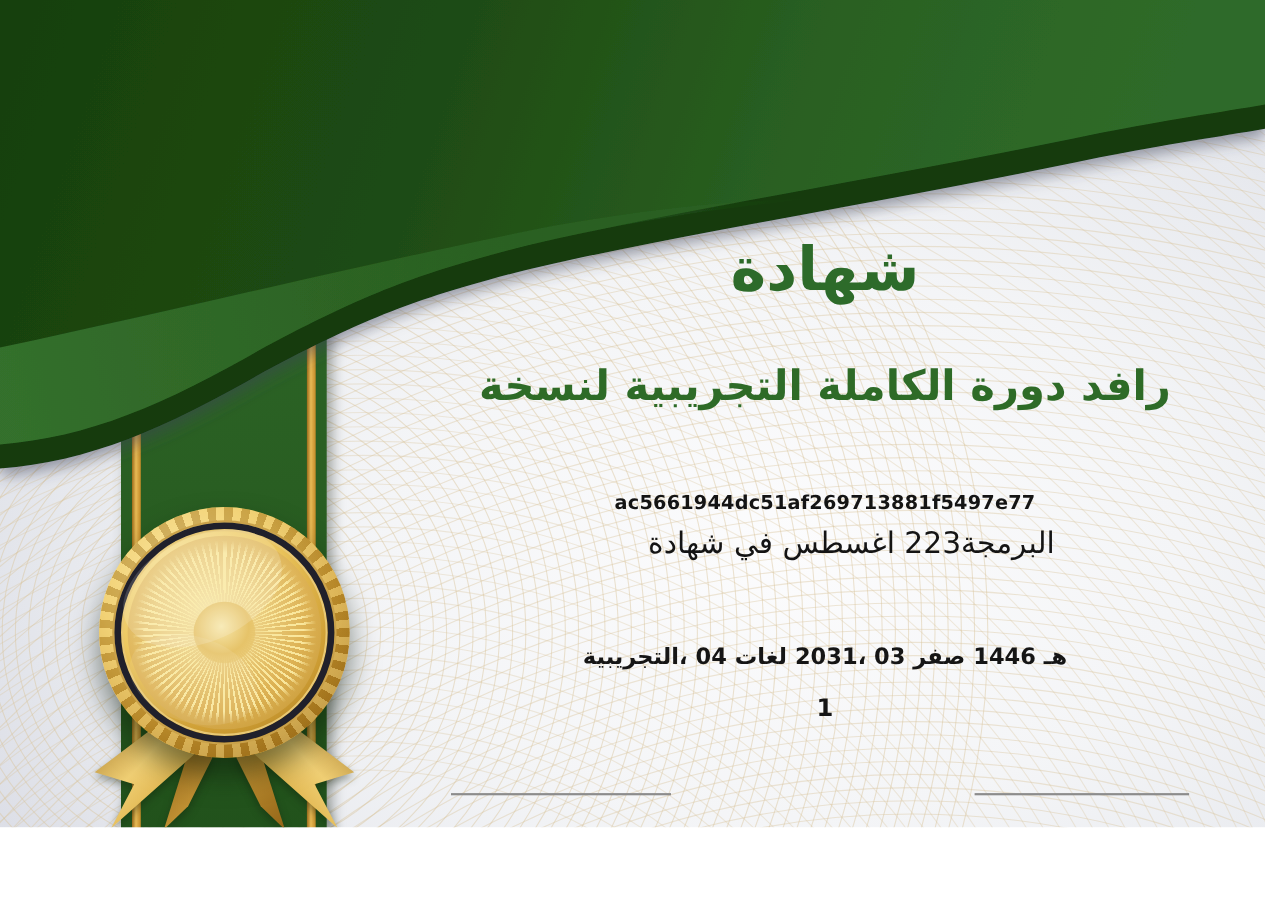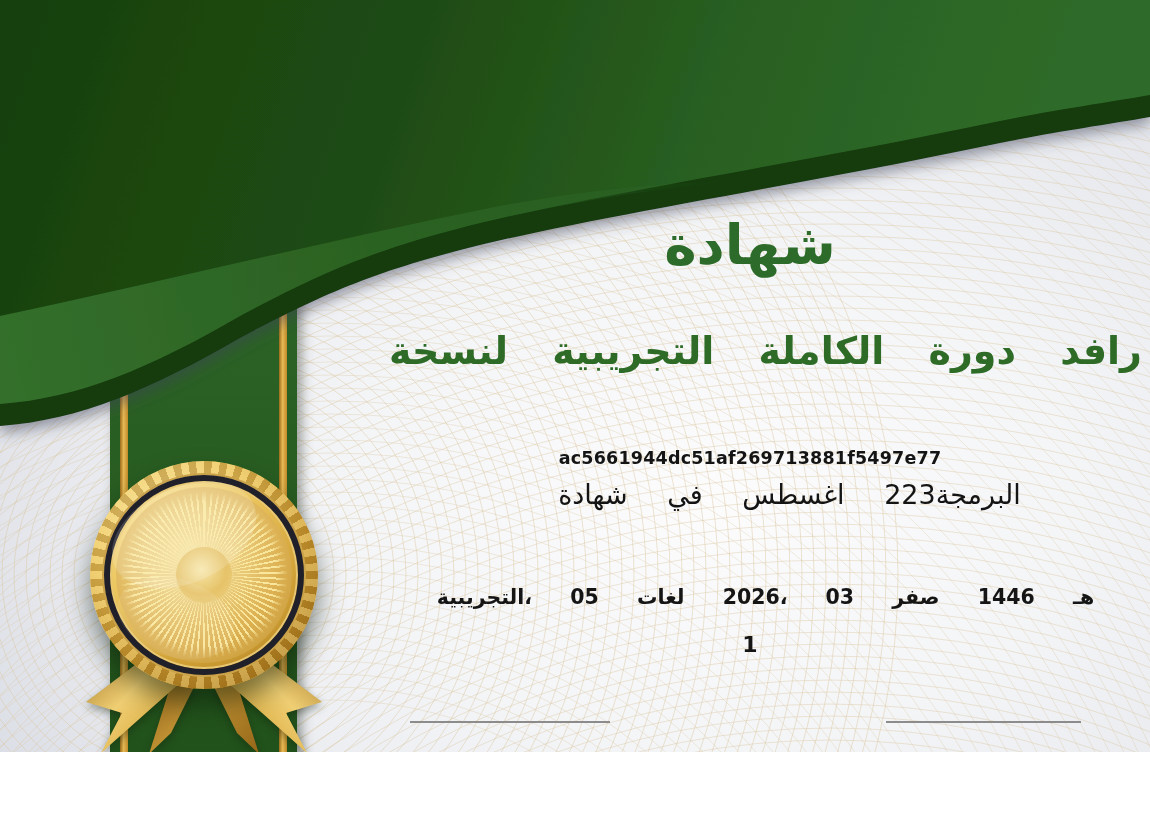--- a/index.html
+++ b/index.html
@@ -35,21 +35,21 @@
       mask:radial-gradient(circle, rgba(0,0,0,0) 0 14px, #000 40px, #000 72px, rgba(0,0,0,0) 84px);}
   .seal-core{position:absolute;left:50%;top:50%;width:56px;height:56px;margin:-28px 0 0 -28px;border-radius:50%;
       background:radial-gradient(circle at 45% 40%, #f7e7ab 0%, #e6c369 55%, rgba(230,195,105,0) 100%);}
   .seal-gloss{position:absolute;left:18px;top:26px;width:152px;height:96px;border-radius:50%;
       background:rgba(255,255,255,.16);transform:rotate(-24deg);}
   .seal-gloss2{position:absolute;left:26px;top:118px;width:120px;height:78px;border-radius:50%;
       background:rgba(255,255,255,.09);transform:rotate(18deg);}
 
   
   .content{position:absolute;left:330px;top:0;width:840px;text-align:center;direction:ltr;}
-  .w{unicode-bidi:isolate;direction:ltr;margin-left:31px;}
+  .w{unicode-bidi:isolate;direction:ltr;}
   .title{position:absolute;left:0;width:100%;top:212px;font-size:55px;line-height:66px;
       font-weight:bold;color:#2d6b2a;}
   .subtitle{position:absolute;left:0;width:100%;top:322px;font-size:38px;line-height:58px;
       font-weight:600;color:#2e6b27;}
   .code{position:absolute;left:0;width:100%;top:446px;font-size:17.5px;line-height:24px;
       font-weight:600;color:#141414;letter-spacing:.2px;}
   .course{position:absolute;left:0;width:100%;top:477px;font-size:27px;line-height:36px;
       font-weight:500;color:#141414;transform:translateX(24px);}
   .date{position:absolute;left:0;width:100%;top:583px;font-size:20.5px;line-height:29px;
       font-weight:600;color:#151515;}
@@ -319,19 +319,19 @@
     <div class="seal-core"></div>
     <div class="seal-gloss"></div>
     <div class="seal-gloss2"></div>
   </div>
 
   <div class="content">
     <div class="title">شهادة</div>
     <div class="subtitle"><span class="w">لنسخة</span> <span class="w">التجريبية</span> <span class="w">الكاملة</span> <span class="w">دورة</span> <span class="w">رافد</span></div>
     <div class="code">ac5661944dc51af269713881f5497e77</div>
     <div class="course"><span class="w">شهادة</span> <span class="w">في</span> <span class="w">اغسطس</span> <span class="w">البرمجة223</span></div>
-    <div class="date"><span class="w">التجريبية،</span> <span class="w">05</span> <span class="w">لغات</span> <span class="w">2026،</span> <span class="w">03</span> <span class="w">صفر</span> <span class="w">1446</span> <span class="w">هـ</span></div>
+    <div class="date"><span class="w">التجريبية،</span> <span class="w">04</span> <span class="w">لغات</span> <span class="w">2031،</span> <span class="w">03</span> <span class="w">صفر</span> <span class="w">1446</span> <span class="w">هـ</span></div>
     <div class="serial">1</div>
   </div>
 
   <div class="sig sig-left"></div>
   <div class="sig sig-right"></div>
 </div>
 
 </body></html>

